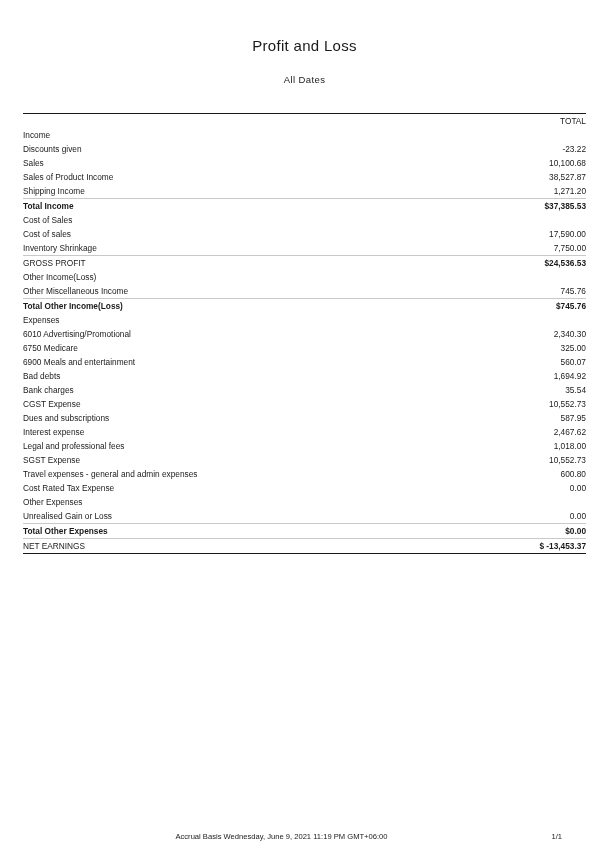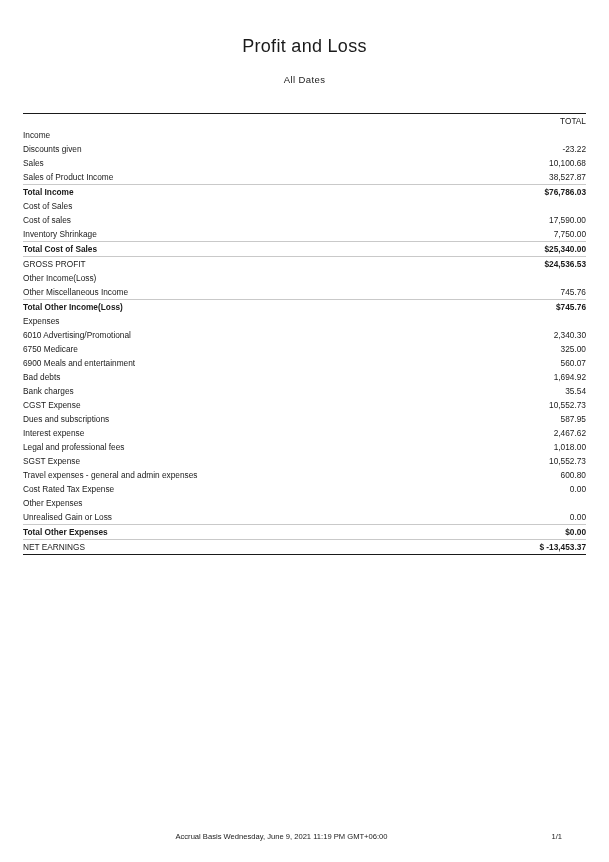--- a/index.html
+++ b/index.html
@@ -24,21 +24,21 @@
     position: relative;
     box-sizing: border-box;
   }
 
   
   .report-header {
     text-align: center;
     padding-top: 38px;
   }
   .report-title {
-    font-size: 18px;
+    font-size: 15px;
     font-weight: 400;
     letter-spacing: 0.3px;
     color: #1a1a1a;
     line-height: 16px;
   }
   .report-subtitle {
     font-size: 9.5px;
     font-weight: 400;
     letter-spacing: 0.4px;
     color: #1a1a1a;
@@ -162,39 +162,39 @@
             <td class="amount">-23.22</td>
           </tr>
           <tr>
             <td class="label ind-1">Sales</td>
             <td class="amount">10,100.68</td>
           </tr>
           <tr>
             <td class="label ind-1">Sales of Product Income</td>
             <td class="amount">38,527.87</td>
           </tr>
+          <tr>
+            <td class="label ind-1">Shipping Income</td>
+            <td class="amount">1,271.20</td>
+          </tr>
           <tr class="rule-light-top">
             <td class="label ind-0 bold">Total Income</td>
-            <td class="amount bold">$76,786.03</td>
+            <td class="amount bold">$37,385.53</td>
           </tr>
           <tr>
             <td class="label ind-0">Cost of Sales</td>
             <td class="amount"></td>
           </tr>
           <tr>
             <td class="label ind-1">Cost of sales</td>
             <td class="amount">17,590.00</td>
           </tr>
           <tr>
             <td class="label ind-1">Inventory Shrinkage</td>
             <td class="amount">7,750.00</td>
-          </tr>
-          <tr class="rule-light-top">
-            <td class="label ind-0 bold">Total Cost of Sales</td>
-            <td class="amount bold">$25,340.00</td>
           </tr>
           <tr class="rule-light-top">
             <td class="label ind-0">GROSS PROFIT</td>
             <td class="amount bold">$24,536.53</td>
           </tr>
           <tr>
             <td class="label ind-0">Other Income(Loss)</td>
             <td class="amount"></td>
           </tr>
           <tr>

